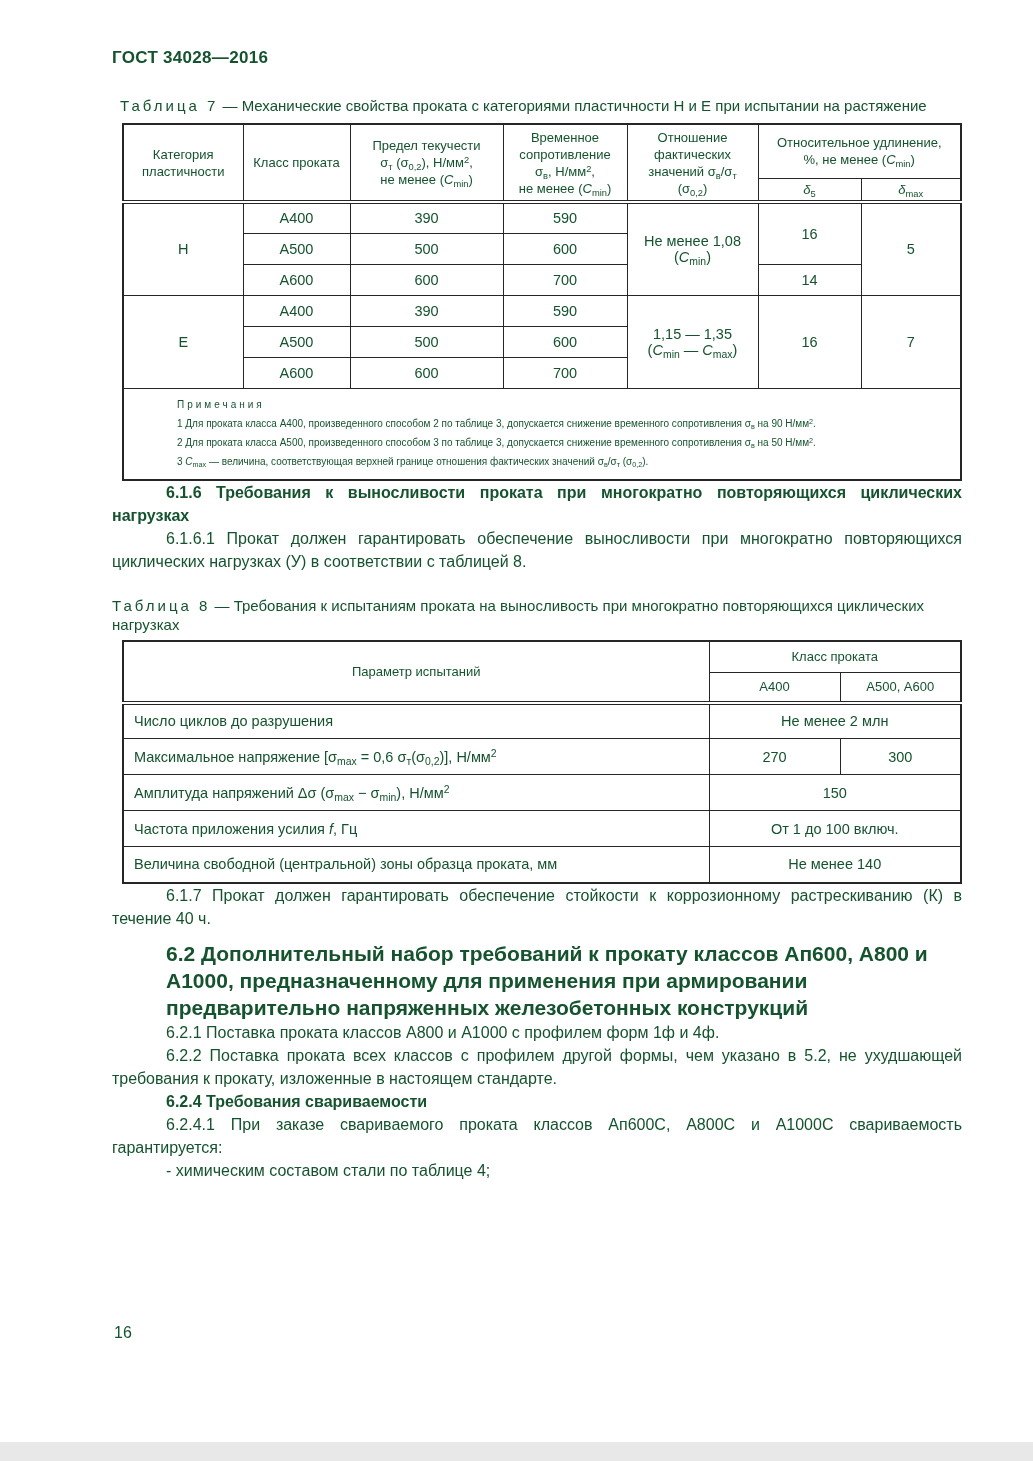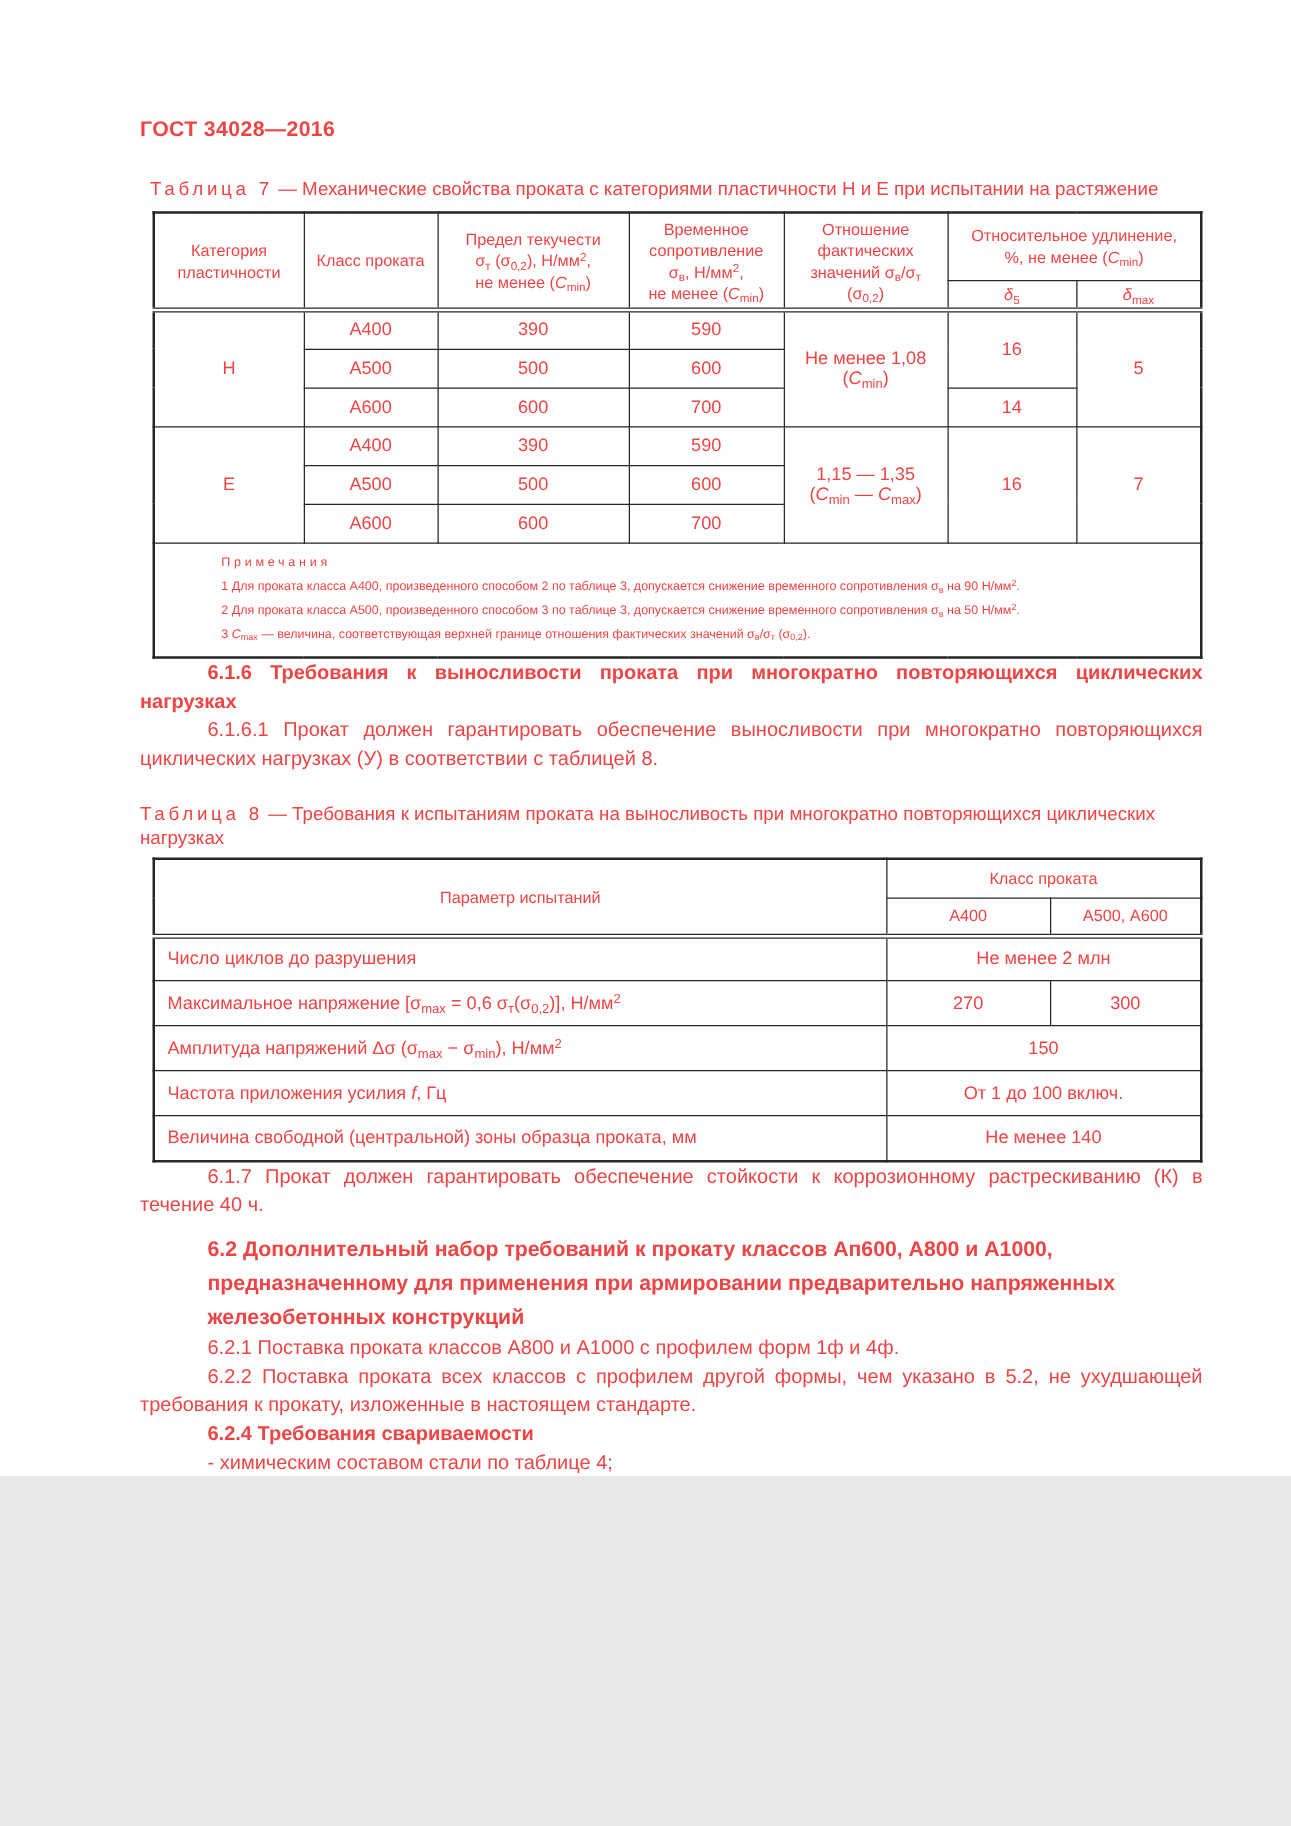--- a/index.html
+++ b/index.html
@@ -1,25 +1,25 @@
 <!DOCTYPE html>
 <html lang="ru"><head>
 <meta charset="utf-8">
 <style>
   html, body { margin: 0; padding: 0; background: #e8e8e8; }
   .page {
     position: relative;
     width: 1033px;
-    height: 1181px;
+    height: 1442px;
     margin: 0 auto;
     background: #ffffff;
-    color: #ef4444;
+    color: #14532d;
     font-family: "Liberation Sans", sans-serif;
     box-sizing: border-box;
-    padding: 94px 0 0 112px;
+    padding: 48px 0 0 112px;
     overflow: hidden;
   }
   .content { width: 850px; }
 
   .doc-code {
     font-size: 17px;
     font-weight: bold;
     line-height: 20px;
     letter-spacing: 0.3px;
   }
@@ -84,21 +84,21 @@
     text-align: justify;
     text-indent: 54px;
   }
   p.bold { font-weight: bold; }
   .mt-sec { margin-top: 20px; }
   .mt-sm  { margin-top: 12px; }
   p.heading-62 {
     width: 796px;
     margin: 10px 0 0 54px;
     font-weight: bold;
-    font-size: 17px;
+    font-size: 21px;
     line-height: 27px;
     text-align: left;
     text-indent: 0;
   }
   .tbl-t8 { margin-top: 6px; }
 
   sub { font-size: 0.72em; vertical-align: -0.32em; line-height: 0; }
   sup { font-size: 0.72em; vertical-align: 0.45em; line-height: 0; }
 
   .page-number {
@@ -245,18 +245,19 @@
       </tbody>
     </table>
 
     <p class="body-par mt-sm">6.1.7 Прокат должен гарантировать обеспечение стойкости к коррозионному растрескиванию (К) в течение 40 ч.</p>
 
     <p class="heading-62">6.2 Дополнительный набор требований к прокату классов Ап600, А800 и А1000, предназначенному для применения при армировании предварительно напряженных железобетонных конструкций</p>
 
     <p class="body-par">6.2.1 Поставка проката классов А800 и А1000 с профилем форм 1ф и 4ф.</p>
     <p class="body-par">6.2.2 Поставка проката всех классов с профилем другой формы, чем указано в 5.2, не ухудшающей требования к прокату, изложенные в настоящем стандарте.</p>
     <p class="body-par bold">6.2.4 Требования свариваемости</p>
+    <p class="body-par">6.2.4.1 При заказе свариваемого проката классов Ап600С, А800С и А1000С свариваемость гарантируется:</p>
     <p class="body-par">- химическим составом стали по таблице 4;</p>
 
   </div>
 
   <div class="page-number">16</div>
 </div>
 
 </body></html>

